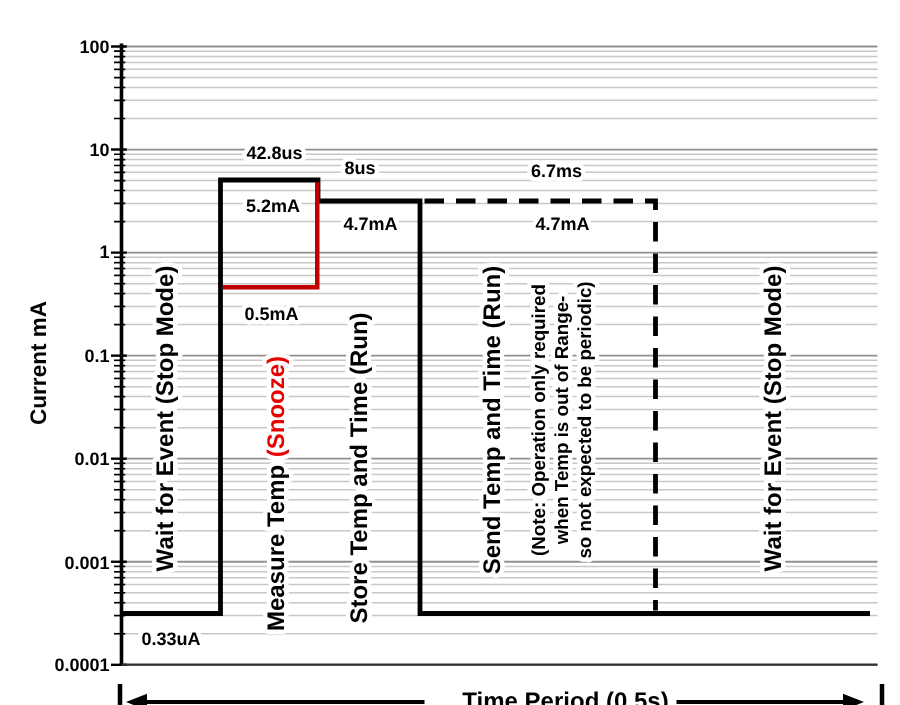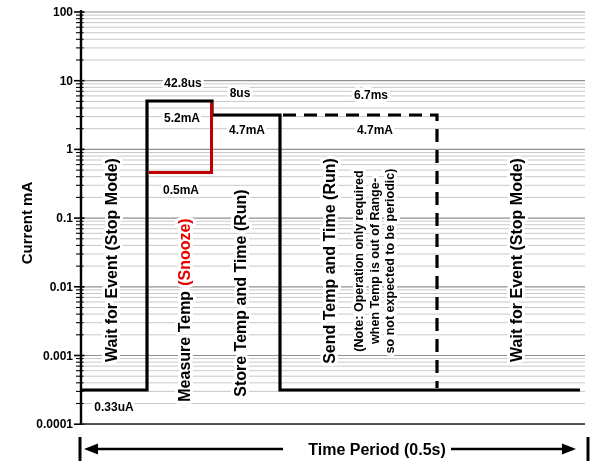--- a/index.html
+++ b/index.html
@@ -1,17 +1,17 @@
 <!DOCTYPE html>
 <html><head>
 <meta charset="utf-8">
 <style>
   html,body{margin:0;padding:0;background:#ffffff;}
   body{width:600px;height:470px;overflow:hidden;}
-  .fig{position:relative;width:600px;height:329px;background:#fff;}
+  .fig{position:relative;width:600px;height:329px;background:#fff;margin-top:19px;}
   svg text{
     font-family:"Liberation Sans","DejaVu Sans",sans-serif;
     font-weight:bold;
     fill:#000;
   }
   .t12{font-size:12px;}
   .t125{font-size:12.5px;}
   .t15{font-size:15px;}
   .t16{font-size:16px;}
   .halo{stroke:#fff;stroke-width:6px;paint-order:stroke;stroke-linejoin:round;}

